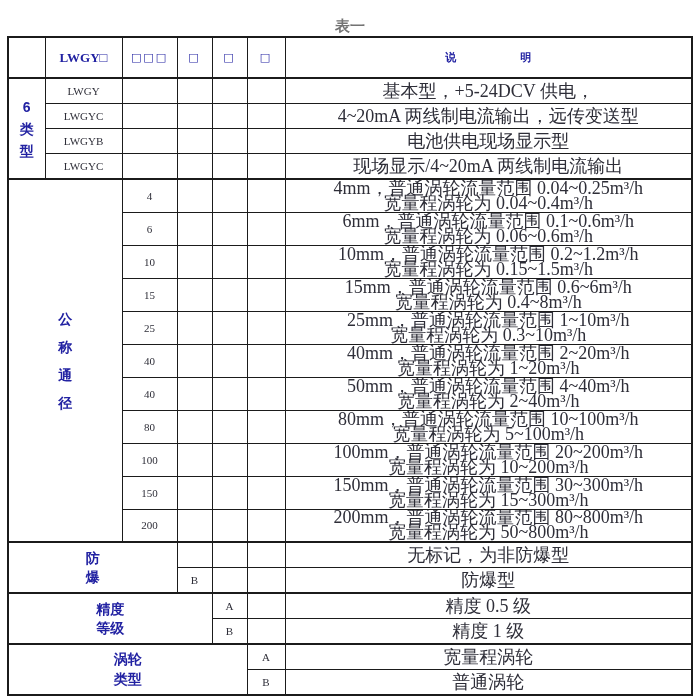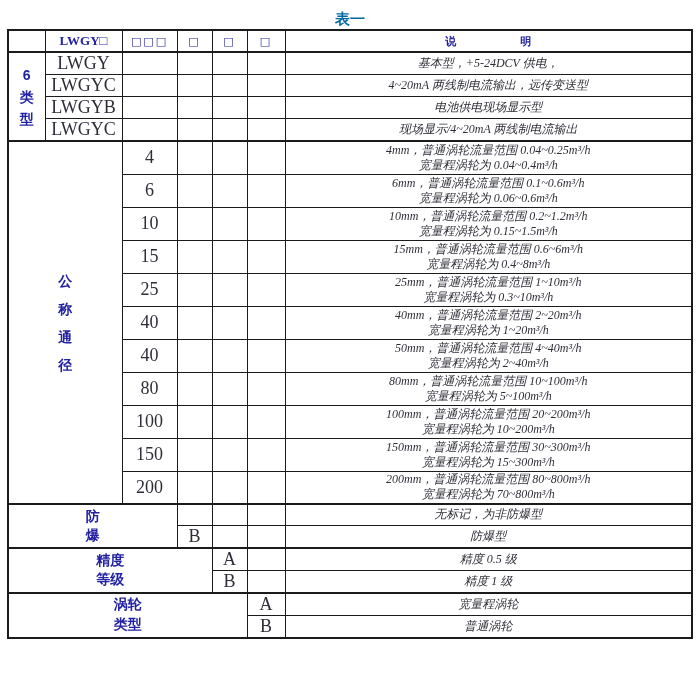--- a/index.html
+++ b/index.html
@@ -7,54 +7,54 @@
     --ink:#2e2e38;
     --line:#1b1b1b;
   }
   html,body{margin:0;padding:0;}
   body{
     width:700px;height:700px;background:#ffffff;
     font-family:"Liberation Serif","DejaVu Serif","DejaVu Sans",serif;
     color:var(--ink);
   }
   .doc-title{
-    text-align:center;font-weight:bold;font-size:15px;color:#0369a1;
-    padding-top:10px;height:19px;line-height:19px;
+    text-align:center;font-weight:bold;font-size:15px;color:#737373;
+    padding-top:17px;height:19px;line-height:19px;
   }
   table.spec{
     border-collapse:collapse;table-layout:fixed;
     width:684px;margin:0 auto;
     border:2px solid var(--line);
   }
   table.spec td{
     border:1px solid var(--line);
     padding:0 2px;text-align:center;vertical-align:middle;overflow:hidden;
   }
-  tr.r-head{height:22px;padding-left:40px;}
+  tr.r-head{height:41px;padding-left:40px;}
   tr.r-head td{border-bottom:2px solid var(--line);}
   tr.r-type{height:18px;}
   tr.r-dia{height:33px;}
   tr.r-exp{height:21px;}
   tr.r-acc{height:20px;}
   tr.r-turb{height:22px;}
   tr.sec-top td{border-top:2px solid var(--line);}
   .hdr{color:var(--blue);font-weight:bold;font-size:13px;}
   .sq{font-family:"DejaVu Sans","Liberation Serif",sans-serif;font-size:11px;letter-spacing:2px;}
   .desc-hdr{font-size:11px;}
   .desc-hdr .gap{margin-left:64px;}
   .lbl{
     color:var(--blue);font-weight:bold;font-size:14px;
     font-family:"Liberation Sans","DejaVu Sans",sans-serif;
   }
   .lbl div{line-height:19px;}
   .lbl-type div{line-height:22px;font-size:14px;}
   .lbl-dia div{line-height:28px;font-size:14px;}
   .lbl-turb div{line-height:20px;font-family:Liberation Serif, serif;}
-  .code{font-size:18px;color:var(--ink);}
-  .desc{font-size:12px;color:var(--ink);font-style:italic;}
+  .code{font-size:11px;color:var(--ink);}
+  .desc{font-size:18px;color:var(--ink);}
   .desc div{line-height:15px;}
 </style>
 </head>
 <body>
 
 <div class="doc-title">表一</div>
 
 <table class="spec">
   <colgroup>
     <col style="width:37px">
@@ -223,21 +223,21 @@
       <div>宽量程涡轮为 15~300m³/h</div>
     </td>
   </tr>
   <tr class="r-dia">
     <td class="code">200</td>
     <td></td>
         <td></td>
         <td></td>
     <td class="desc">
       <div>200mm，普通涡轮流量范围 80~800m³/h</div>
-      <div>宽量程涡轮为 70~800m³/h</div>
+      <div>宽量程涡轮为 50~800m³/h</div>
     </td>
   </tr>
 
   <tr class="r-exp sec-top">
     <td class="lbl" rowspan="2" colspan="3">
       <div>防</div>
       <div>爆</div>
     </td>
     <td class="code"></td>
     <td></td>

